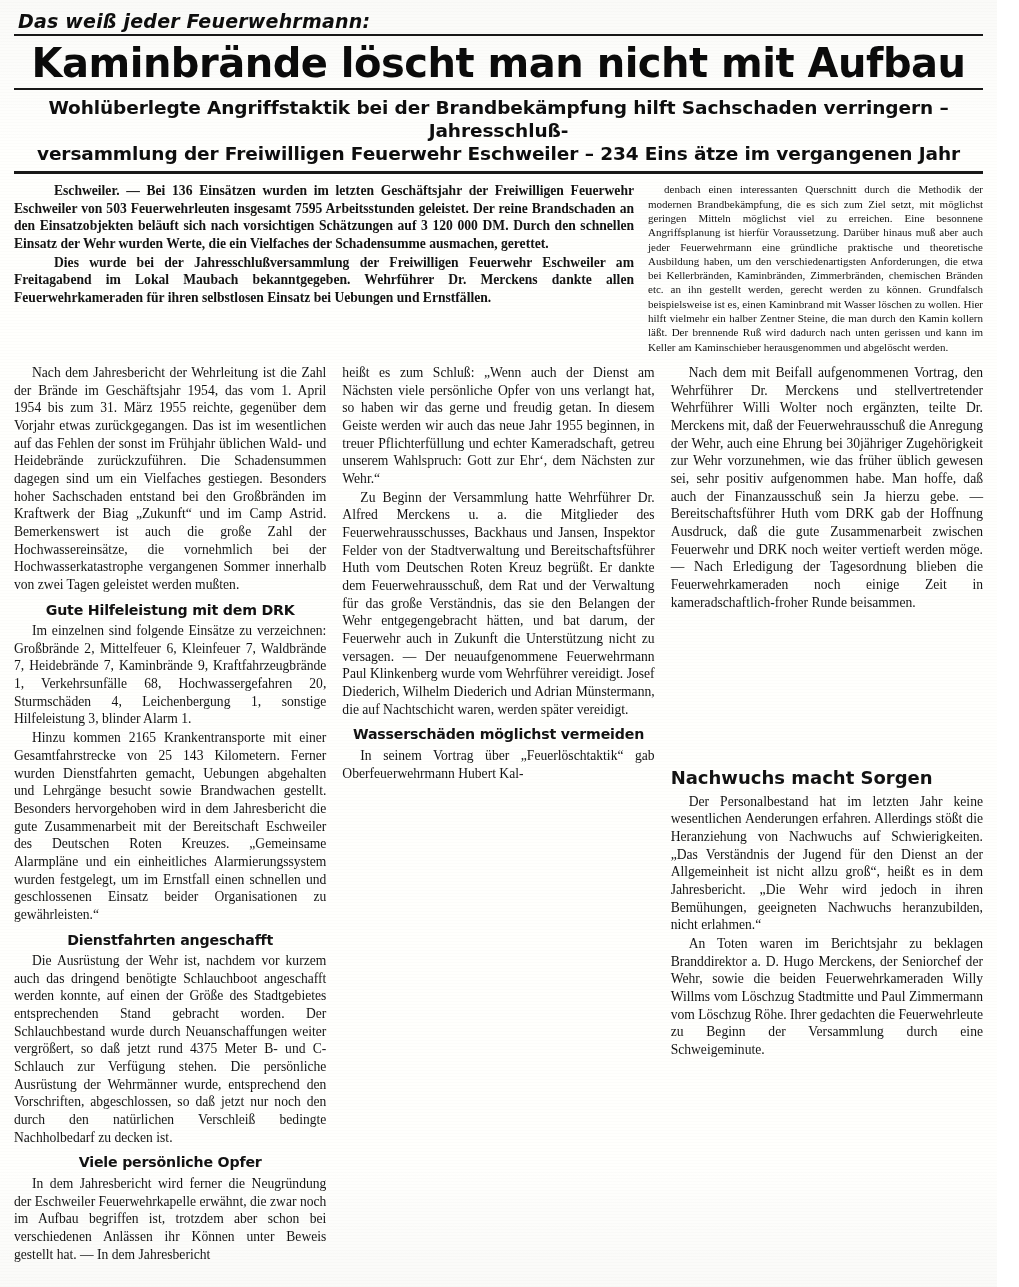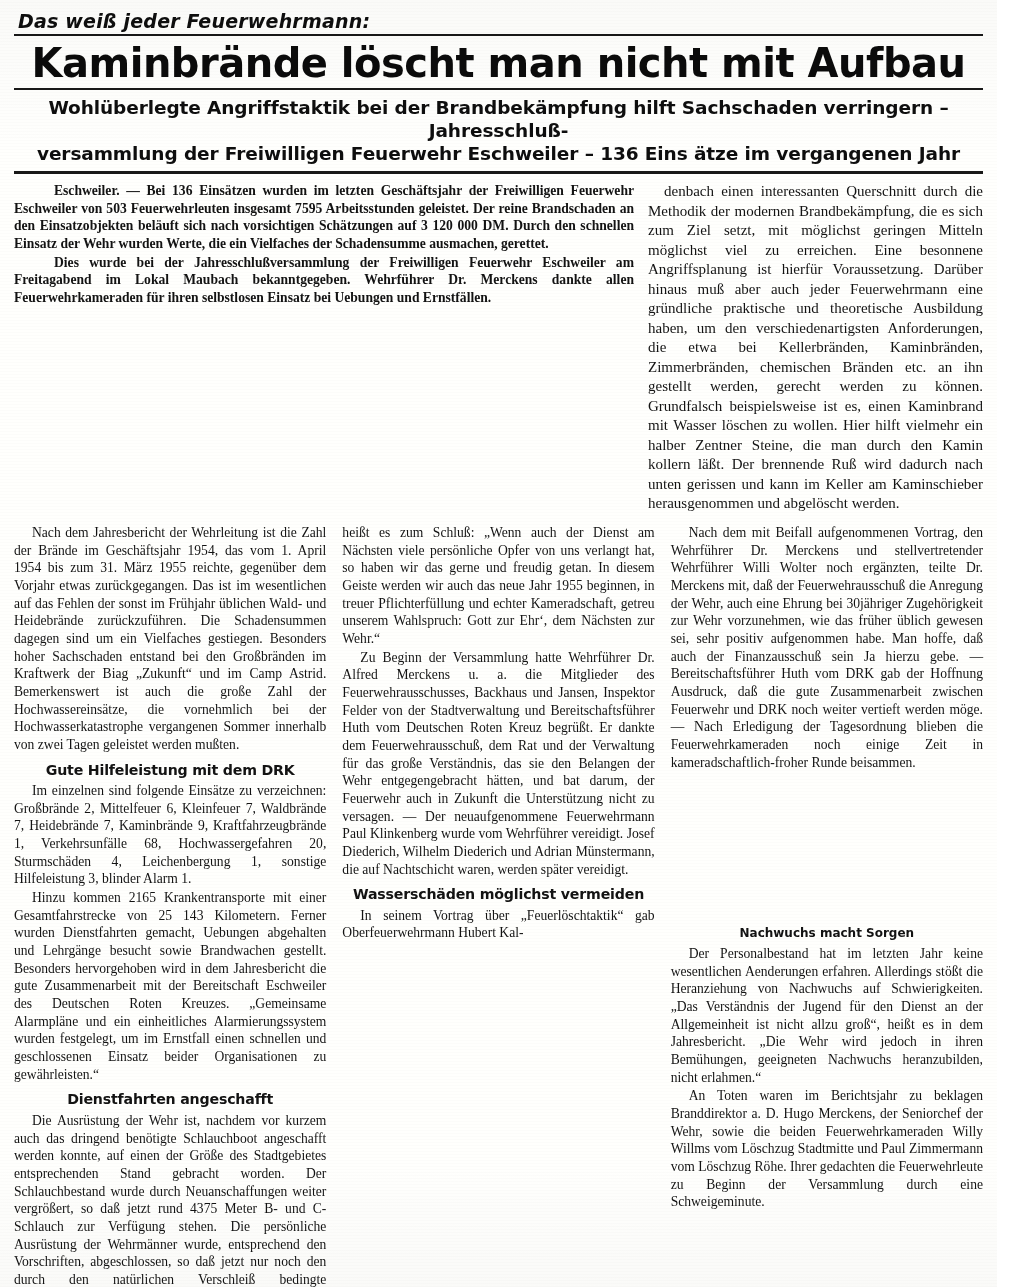--- a/index.html
+++ b/index.html
@@ -85,21 +85,21 @@
     width: 620px;
     font-weight: bold;
     font-size: 13.6px;
     line-height: 1.28;
     text-align: justify;
     font-family: Liberation Serif, serif;
   }
   .lead-left p { margin: 0 0 2px 0; text-indent: 40px; }
   .lead-right {
     flex: 1;
-    font-size: 15px;
+    font-size: 11px;
     line-height: 1.3;
     text-align: justify;
   }
   .lead-right p { margin: 0 0 2px 0; text-indent: 16px; }
 
   
   .cols {
     display: flex;
     gap: 16px;
     padding: 8px 14px 0 14px;
@@ -122,22 +122,21 @@
     font-weight: bold;
     font-size: 14.2px;
     text-align: center;
     margin: 7px 0 3px 0;
     text-indent: 0 !important;
     letter-spacing: -0.2px;
   }
   .smallcaps-title {
     font-family: "DejaVu Sans", sans-serif;
     font-weight: bold;
-    font-size: 12px;
-    text-align: center;
+    font-size: 18px;
     margin: 4px 0 3px 0;
     text-indent: 0 !important;
   }
   .grain {
     position: absolute;
     inset: 0;
     pointer-events: none;
     opacity: 0.05;
     background-image:
       repeating-linear-gradient(0deg, rgba(0,0,0,0.25) 0 1px, rgba(0,0,0,0) 1px 3px);
@@ -147,21 +146,21 @@
 <body>
 
 <div class="page">
 
   <div class="masthead">
     <div class="kicker">Das weiß jeder Feuerwehrmann:</div>
     <div class="rule-thin"></div>
     <div class="headline">Kaminbrände löscht man nicht mit Aufbau</div>
     <div class="rule-mid"></div>
     <div class="subhead">Wohlüberlegte Angriffstaktik bei der Brandbekämpfung hilft Sachschaden verringern – Jahresschluß-</div>
-    <div class="subhead">versammlung der Freiwilligen Feuerwehr Eschweiler – 136 Eins ätze im vergangenen Jahr</div>
+    <div class="subhead">versammlung der Freiwilligen Feuerwehr Eschweiler – 234 Eins ätze im vergangenen Jahr</div>
     <div class="rule-thick"></div>
   </div>
 
   <div class="lead-wrap">
     <div class="lead-left">
       <p>Eschweiler. — Bei 136 Einsätzen wurden im letzten Geschäftsjahr der Freiwilligen Feuerwehr Eschweiler von 503 Feuerwehrleuten insgesamt 7595 Arbeitsstunden geleistet. Der reine Brandschaden an den Einsatzobjekten beläuft sich nach vorsichtigen Schätzungen auf 3 120 000 DM. Durch den schnellen Einsatz der Wehr wurden Werte, die ein Vielfaches der Schadensumme ausmachen, gerettet.</p>
       <p>Dies wurde bei der Jahresschlußversammlung der Freiwilligen Feuerwehr Eschweiler am Freitagabend im Lokal Maubach bekanntgegeben. Wehrführer Dr. Merckens dankte allen Feuerwehrkameraden für ihren selbstlosen Einsatz bei Uebungen und Ernstfällen.</p>
     </div>
     <div class="lead-right">
       <p>denbach einen interessanten Querschnitt durch die Methodik der modernen Brandbekämpfung, die es sich zum Ziel setzt, mit möglichst geringen Mitteln möglichst viel zu erreichen. Eine besonnene Angriffsplanung ist hierfür Voraussetzung. Darüber hinaus muß aber auch jeder Feuerwehrmann eine gründliche praktische und theoretische Ausbildung haben, um den verschiedenartigsten Anforderungen, die etwa bei Kellerbränden, Kaminbränden, Zimmerbränden, chemischen Bränden etc. an ihn gestellt werden, gerecht werden zu können. Grundfalsch beispielsweise ist es, einen Kaminbrand mit Wasser löschen zu wollen. Hier hilft vielmehr ein halber Zentner Steine, die man durch den Kamin kollern läßt. Der brennende Ruß wird dadurch nach unten gerissen und kann im Keller am Kaminschieber herausgenommen und abgelöscht werden.</p>

